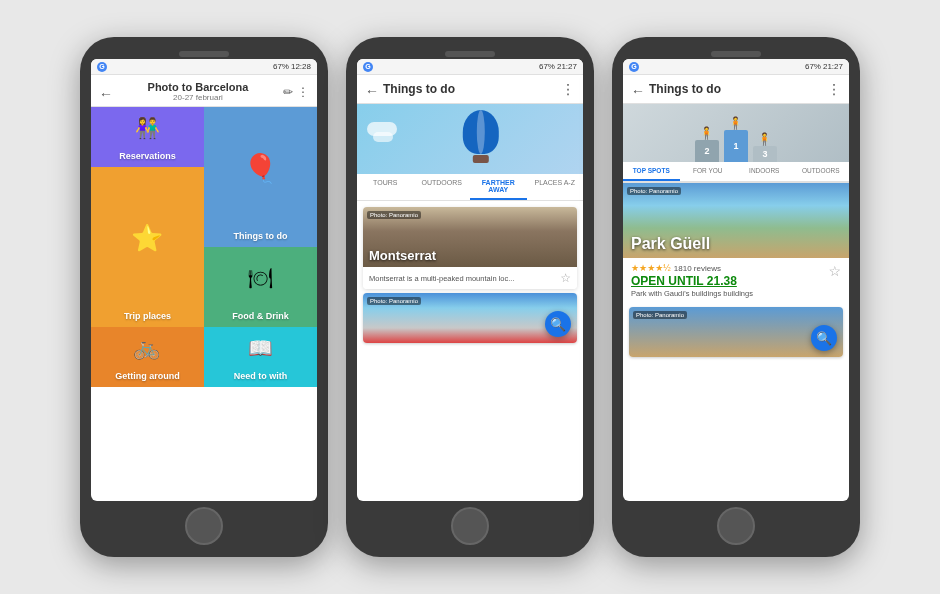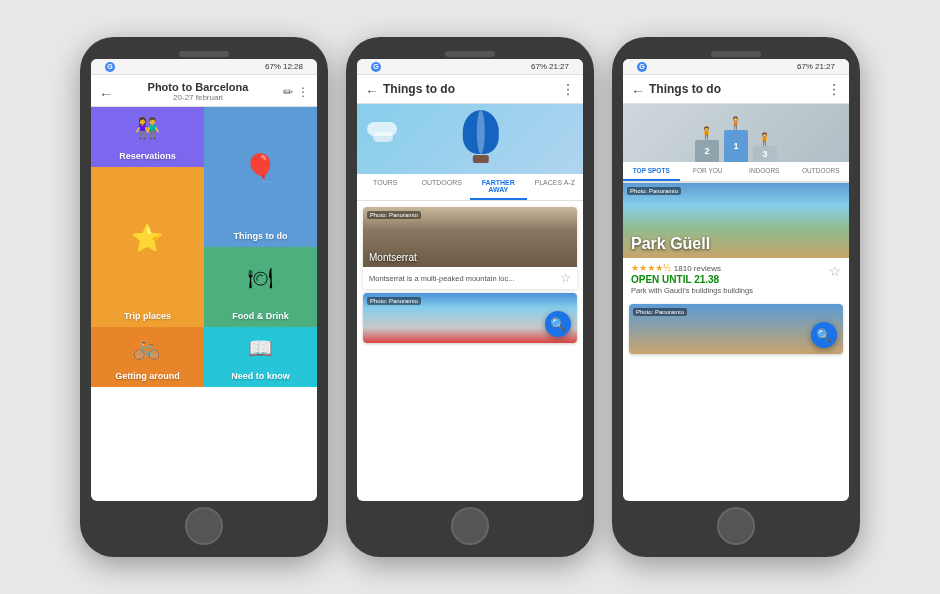--- a/index.html
+++ b/index.html
@@ -63,21 +63,21 @@
       border: 2px solid #666;
     }
 
     
     .status-bar {
       background: #f5f5f5;
       height: 16px;
       display: flex;
       align-items: center;
       justify-content: space-between;
-      padding: 0 14px;
+      padding: 0 6px;
       font-size: 8px;
       color: #333;
       border-bottom: 1px solid #e0e0e0;
     }
     .status-left { display: flex; align-items: center; gap: 2px; }
     .status-right { display: flex; align-items: center; gap: 2px; }
     .g-icon {
       width: 10px; height: 10px;
       background: #4285F4;
       border-radius: 50%;
@@ -352,24 +352,25 @@
     }
     .pg-stars {
       color: #f5a623;
       font-size: 9px;
     }
     .pg-count {
       font-size: 8px;
       color: #555;
     }
     .pg-open {
-      font-size: 10px;
+      font-size: 12px;
       color: #0d8a0d;
       font-weight: bold;
       margin: 1px 0;
+      text-decoration: underline;
     }
     .pg-desc {
       font-size: 7.5px;
       color: #555;
     }
     .pg-star {
       color: #aaa;
       font-size: 14px;
       cursor: pointer;
     }
@@ -399,22 +400,22 @@
       font-size: 20px;
     }
     .illus-bike {
       font-size: 22px;
     }
     .illus-book {
       font-size: 20px;
     }
 
     .montserrat-text {
-      font-size: 10px;
-      font-weight: normal;
+      font-size: 13px;
+      font-weight: bold;
       color: white;
       text-shadow: 0 1px 3px rgba(0,0,0,0.8);
     }
 
     .second-card-preview {
       height: 50px;
       margin: 4px 6px;
       border-radius: 4px;
       overflow: hidden;
       position: relative;
@@ -494,21 +495,21 @@
       <div class="tile tile-food" style="grid-column:2; grid-row:3;">
         <div class="tile-illus illus-food">🍽</div>
         <span class="tile-label">Food &amp; Drink</span>
       </div>
       <div class="tile tile-getting" style="grid-column:1; grid-row:4;">
         <div class="tile-illus illus-bike">🚲</div>
         <span class="tile-label">Getting around</span>
       </div>
       <div class="tile tile-need" style="grid-column:2; grid-row:4;">
         <div class="tile-illus illus-book">📖</div>
-        <span class="tile-label">Need to know</span>
+        <span class="tile-label">Need to with</span>
       </div>
     </div>
   </div>
   <div class="phone-bottom">
     <div class="phone-home"></div>
   </div>
 </div>
 
 <div class="phone">
   <div class="phone-top">

